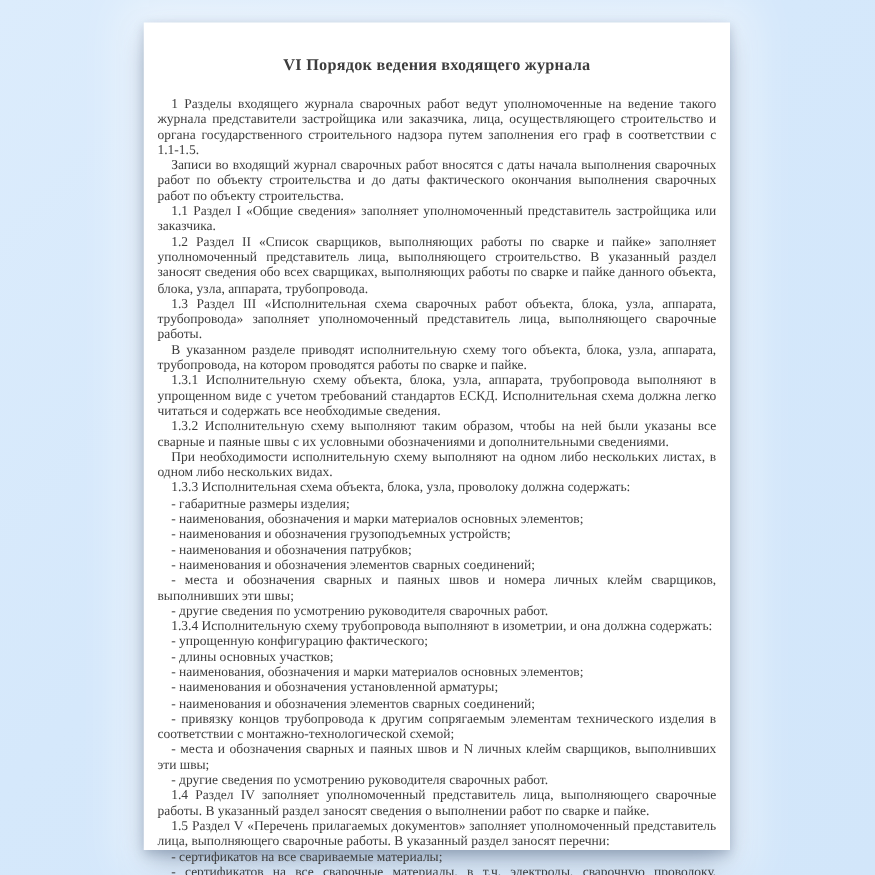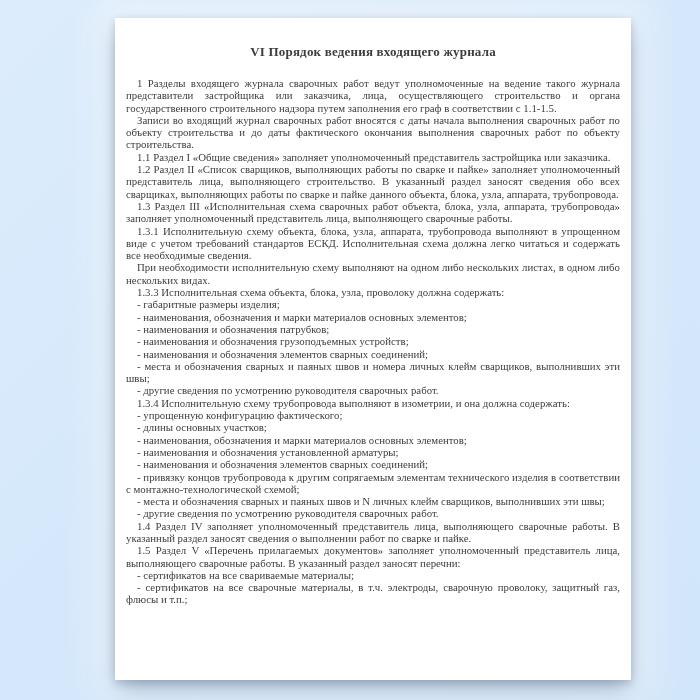--- a/index.html
+++ b/index.html
@@ -10,21 +10,21 @@
     overflow: hidden;
   }
   body {
     background: linear-gradient(135deg, #dcecfc 0%, #d5e8fb 45%, #d2e6fa 100%);
     font-family: "Liberation Serif", "DejaVu Serif", serif;
   }
   .page {
     position: absolute;
     left: 115px;
     top: 18px;
-    width: 516px;
+    width: 469px;
     height: 662px;
     box-sizing: border-box;
     background: #ffffff;
     padding: 26px 11px 0 11px;
     box-shadow:
       0 10px 22px -4px rgba(88, 110, 140, 0.55),
       0 3px 8px rgba(88, 110, 140, 0.30),
       0 0 34px 16px rgba(255, 255, 255, 0.55);
   }
   .title {
@@ -50,27 +50,29 @@
 <body>
 
 <div class="page">
   <h1 class="title">VI Порядок ведения входящего журнала</h1>
   <div class="doc-body" id="doc-body">
       <p class="para">1 Разделы входящего журнала сварочных работ ведут уполномоченные на ведение такого журнала представители застройщика или заказчика, лица, осуществляющего строительство и органа государственного строительного надзора путем заполнения его граф в соответствии с 1.1-1.5.</p>
       <p class="para">Записи во входящий журнал сварочных работ вносятся с даты начала выполнения сварочных работ по объекту строительства и до даты фактического окончания выполнения сварочных работ по объекту строительства.</p>
       <p class="para">1.1 Раздел I «Общие сведения» заполняет уполномоченный представитель застройщика или заказчика.</p>
       <p class="para">1.2 Раздел II «Список сварщиков, выполняющих работы по сварке и пайке» заполняет уполномоченный представитель лица, выполняющего строительство. В указанный раздел заносят сведения обо всех сварщиках, выполняющих работы по сварке и пайке данного объекта, блока, узла, аппарата, трубопровода.</p>
       <p class="para">1.3 Раздел III «Исполнительная схема сварочных работ объекта, блока, узла, аппарата, трубопровода» заполняет уполномоченный представитель лица, выполняющего сварочные работы.</p>
+      <p class="para">В указанном разделе приводят исполнительную схему того объекта, блока, узла, аппарата, трубопровода, на котором проводятся работы по сварке и пайке.</p>
       <p class="para">1.3.1 Исполнительную схему объекта, блока, узла, аппарата, трубопровода выполняют в упрощенном виде с учетом требований стандартов ЕСКД. Исполнительная схема должна легко читаться и содержать все необходимые сведения.</p>
+      <p class="para">1.3.2 Исполнительную схему выполняют таким образом, чтобы на ней были указаны все сварные и паяные швы с их условными обозначениями и дополнительными сведениями.</p>
       <p class="para">При необходимости исполнительную схему выполняют на одном либо нескольких листах, в одном либо нескольких видах.</p>
       <p class="para">1.3.3 Исполнительная схема объекта, блока, узла, проволоку должна содержать:</p>
       <p class="para">- габаритные размеры изделия;</p>
       <p class="para">- наименования, обозначения и марки материалов основных элементов;</p>
+      <p class="para">- наименования и обозначения грузоподъемных устройств;</p>
       <p class="para">- наименования и обозначения патрубков;</p>
-      <p class="para">- наименования и обозначения грузоподъемных устройств;</p>
       <p class="para">- наименования и обозначения элементов сварных соединений;</p>
       <p class="para">- места и обозначения сварных и паяных швов и номера личных клейм сварщиков, выполнивших эти швы;</p>
       <p class="para">- другие сведения по усмотрению руководителя сварочных работ.</p>
       <p class="para">1.3.4 Исполнительную схему трубопровода выполняют в изометрии, и она должна содержать:</p>
       <p class="para">- упрощенную конфигурацию фактического;</p>
       <p class="para">- длины основных участков;</p>
       <p class="para">- наименования, обозначения и марки материалов основных элементов;</p>
       <p class="para">- наименования и обозначения установленной арматуры;</p>
       <p class="para">- наименования и обозначения элементов сварных соединений;</p>
       <p class="para">- привязку концов трубопровода к другим сопрягаемым элементам технического изделия в соответствии с монтажно-технологической схемой;</p>

